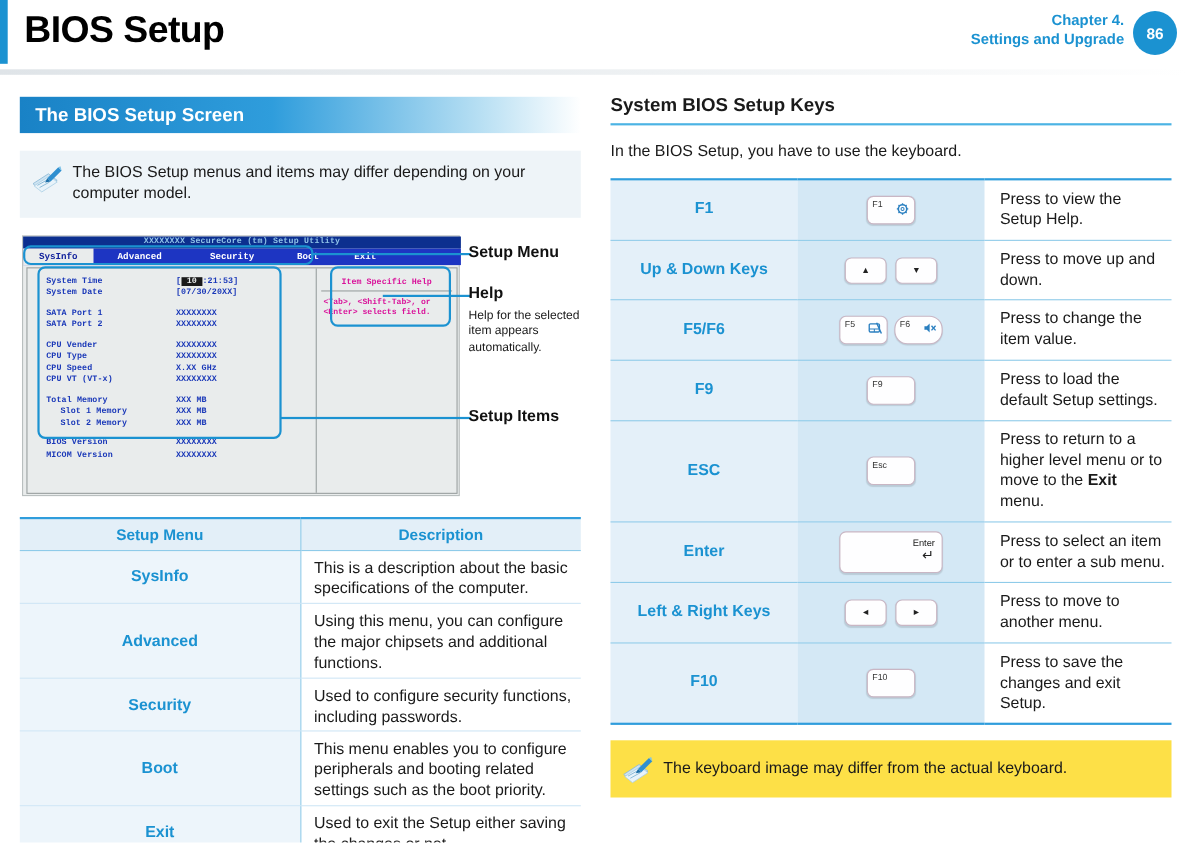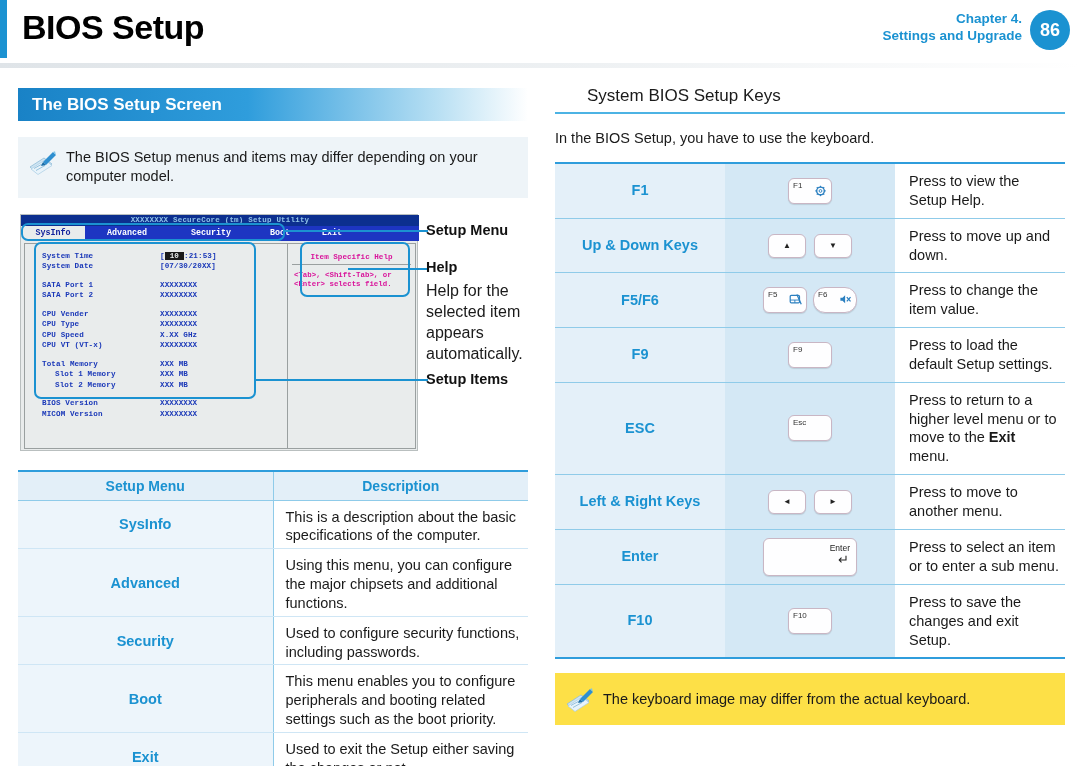--- a/index.html
+++ b/index.html
@@ -25,21 +25,21 @@
     position: absolute; right: 58px; top: 10px;
     text-align: right; line-height: 1.28;
   }
   .chapter-line1, .chapter-line2 {
     font-size: 13.5px; font-weight: bold; color: #1b92d1; white-space: nowrap;
   }
   .page-badge {
     position: absolute; right: 10px; top: 10px;
     width: 40px; height: 40px; border-radius: 50%;
     background: #1b92d1; color: #fff;
-    font-size: 18px; font-weight: bold;
+    font-size: 14px; font-weight: bold;
     display: flex; align-items: center; justify-content: center;
   }
   .header-rule {
     position: absolute; left: 0; top: 63px; width: 1080px; height: 5px;
     background: linear-gradient(to right, #dfe4e8 0%, #eef1f3 55%, #ffffff 100%);
   }
 
   
   .col-left  { position: absolute; left: 18px;  top: 88px; width: 510px; }
   .col-right { position: absolute; left: 555px; top: 86px; width: 510px; }
@@ -47,21 +47,21 @@
   
   .section-banner {
     height: 33px; width: 510px;
     background: linear-gradient(to right, #1982c6 0%, #2f9ddc 45%, #b7dff3 82%, #ffffff 100%);
     display: flex; align-items: center;
     padding-left: 14px;
   }
   .section-banner-text { color:#fff; font-size:17px; font-weight:bold; }
 
   
-  .section-heading { font-size: 17px; font-weight: normal; color:#1a1a1a;margin-left:32px; }
+  .section-heading { font-size: 17px; font-weight: bold; color:#1a1a1a; }
   .heading-rule { height: 2px; background:#4cb3e4; margin-top: 6px; width: 510px; }
   .intro-text { font-size: 14.5px; color:#1a1a1a; margin-top: 16px; }
 
   
   .note-box {
     background:#eef4f8; display:flex; align-items:flex-start;
     padding: 11px 12px 11px 10px; margin-top: 16px; justify-content: flex-end;
   }
   .note-text { font-size: 14.5px; color:#1a1a1a; line-height:1.33; margin-left: 8px; }
   .note-icon { flex: 0 0 auto; width: 30px; height: 26px; margin-top: 2px; }
@@ -122,21 +122,21 @@
 
   .lead { position:absolute; background:#1b92d1; height:2.3px; }
   .lead-menubar { left: 265px; top: 22px;  width: 145px; }
   .lead-help    { left: 330px; top: 60px;  width: 80px;  }
   .lead-items   { left: 237px; top: 171px; width: 173px; }
 
   .cal-label {
     position:absolute; font-size:14.5px; font-weight:bold; color:#111;
   }
   .cal-para {
-    position:absolute; font-size:16px; color:#1a1a1a; line-height:1.32; width: 110px;
+    position:absolute; font-size:11px; color:#1a1a1a; line-height:1.32; width: 110px;
   }
 
   
   .menu-table { width: 510px; margin-top: 12px; border-collapse: collapse; table-layout: fixed; }
   .menu-table .top-rule td { border-top: 2.5px solid #2f9ddc; padding:0; height:0; font-size:0; }
   .menu-table th {
     background:#e3eff8; color:#1b92d1; font-size:14px; font-weight:bold;
     padding: 6px 0; text-align:center;
     border-bottom: 1.5px solid #8fcbe9;
   }
@@ -413,28 +413,28 @@
             <td class="kname">F9</td>
             <td class="kpic"><span class="keycap sm" style="margin: 0px 3px;"><span class="kc-lt">F9</span></span></td>
             <td class="kdesc">Press to load the default Setup settings.</td>
           </tr>
           <tr>
             <td class="kname">ESC</td>
             <td class="kpic"><span class="keycap sm" style="margin: 0px 3px;"><span class="kc-lt">Esc</span></span></td>
             <td class="kdesc">Press to return to a higher level menu or to move to the <b>Exit</b> menu.</td>
           </tr>
           <tr>
+            <td class="kname">Enter</td>
+            <td class="kpic"><span class="keycap enter"><span class="kc-enter-label">Enter</span><span class="kc-enter-glyph">↵</span></span></td>
+            <td class="kdesc">Press to select an item or to enter a sub menu.</td>
+          </tr>
+          <tr>
             <td class="kname">Left &amp; Right Keys</td>
             <td class="kpic"><span class="keycap arrow"><span class="kc-arrow-glyph">◄</span></span><span class="keycap arrow"><span class="kc-arrow-glyph">►</span></span></td>
             <td class="kdesc">Press to move to another menu.</td>
-          </tr>
-          <tr>
-            <td class="kname">Enter</td>
-            <td class="kpic"><span class="keycap enter"><span class="kc-enter-label">Enter</span><span class="kc-enter-glyph">↵</span></span></td>
-            <td class="kdesc">Press to select an item or to enter a sub menu.</td>
           </tr>
           <tr class="last">
             <td class="kname">F10</td>
             <td class="kpic"><span class="keycap sm" style="margin: 0px 3px;"><span class="kc-lt">F10</span></span></td>
             <td class="kdesc">Press to save the changes and exit Setup.</td>
           </tr>
         </tbody>
     </table>
 
     <div class="bottom-note">

